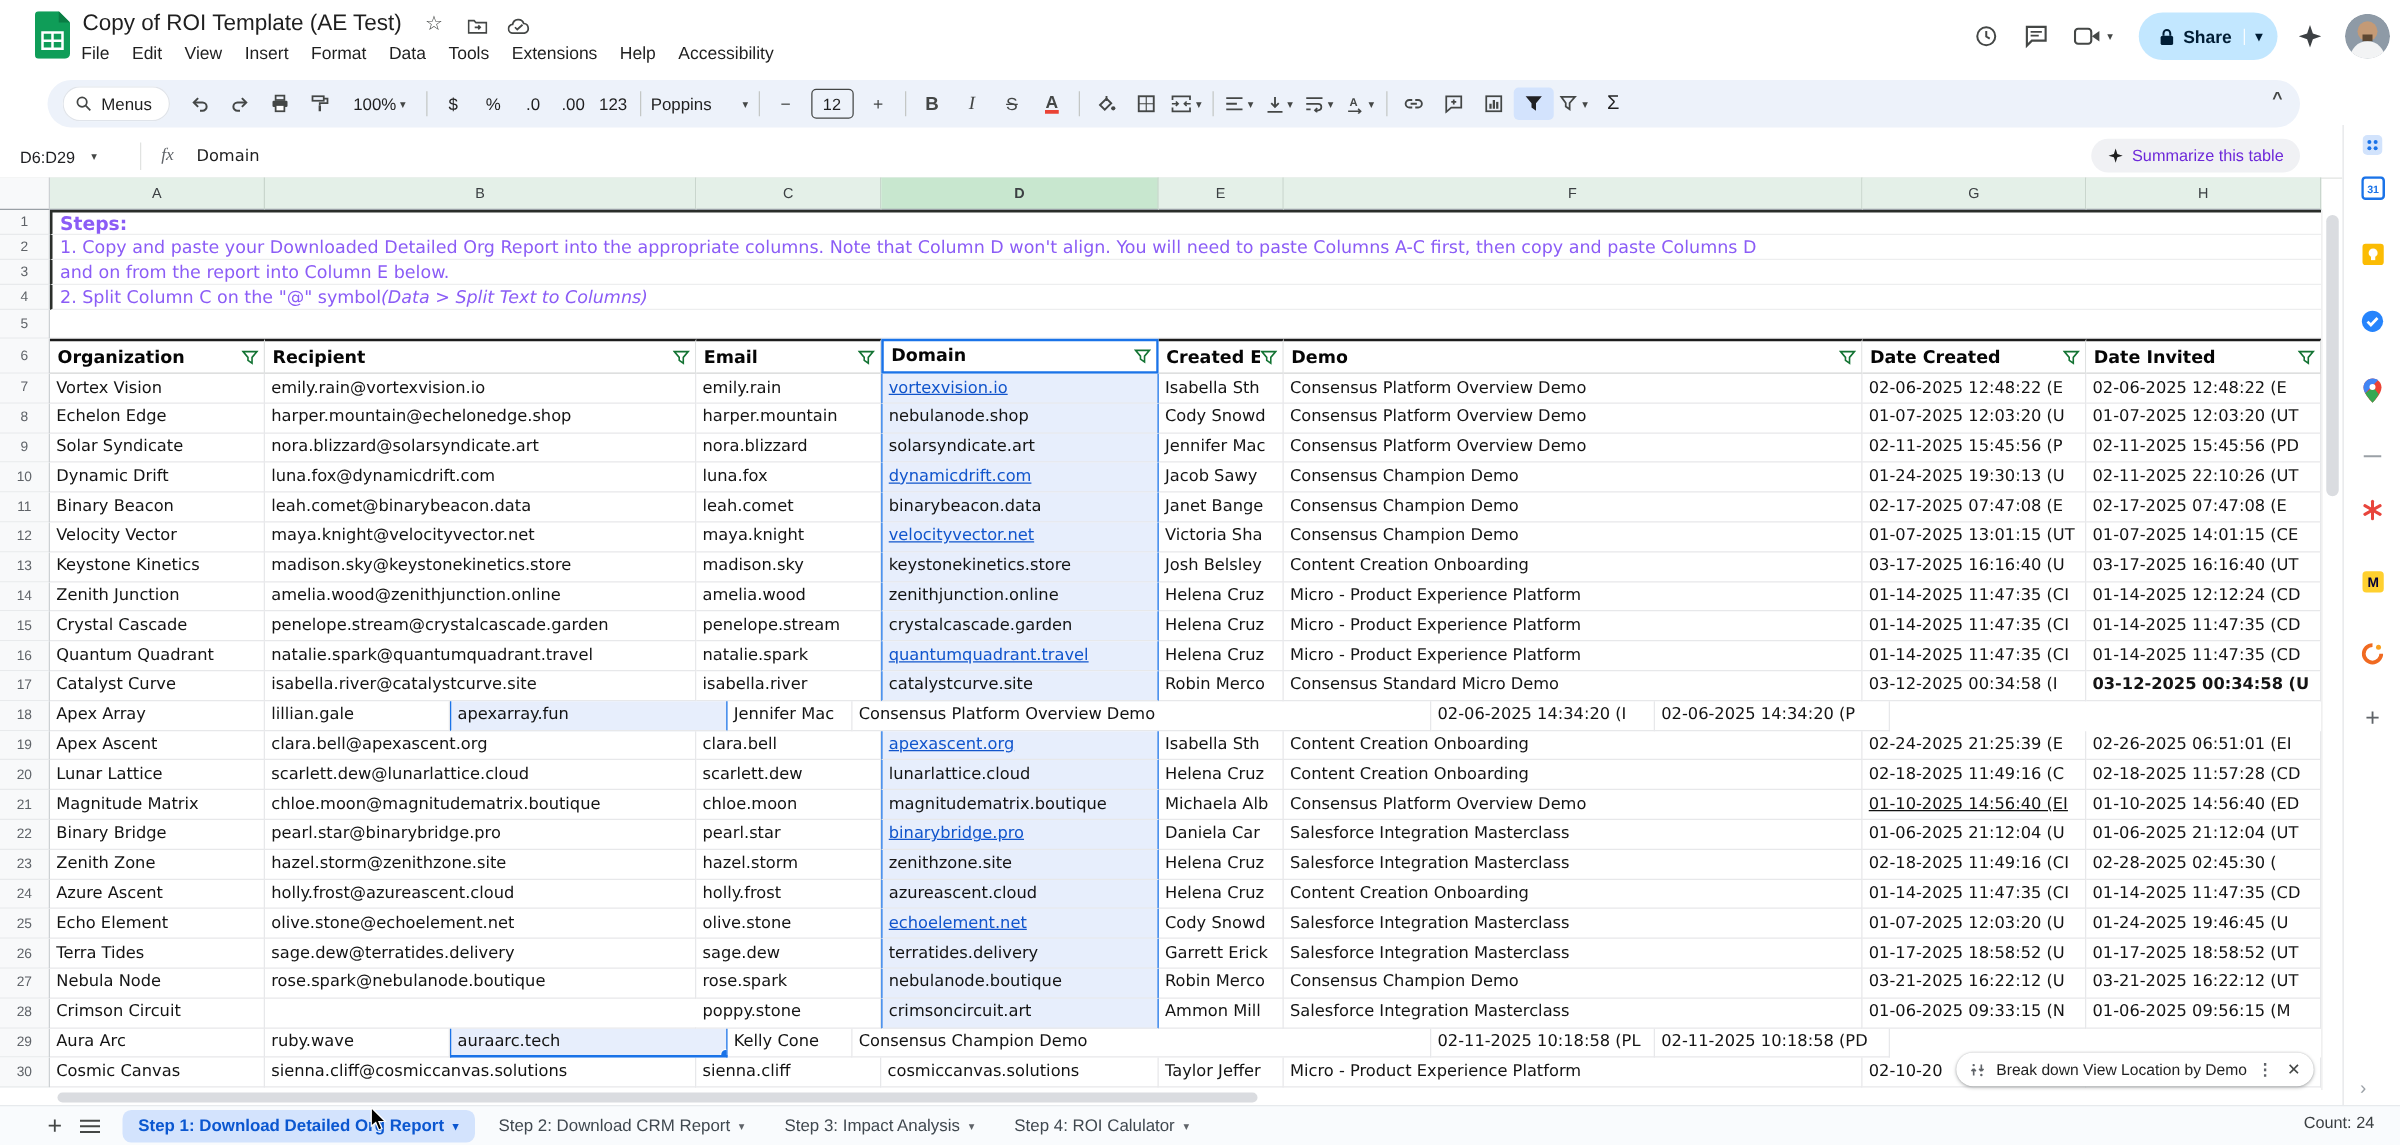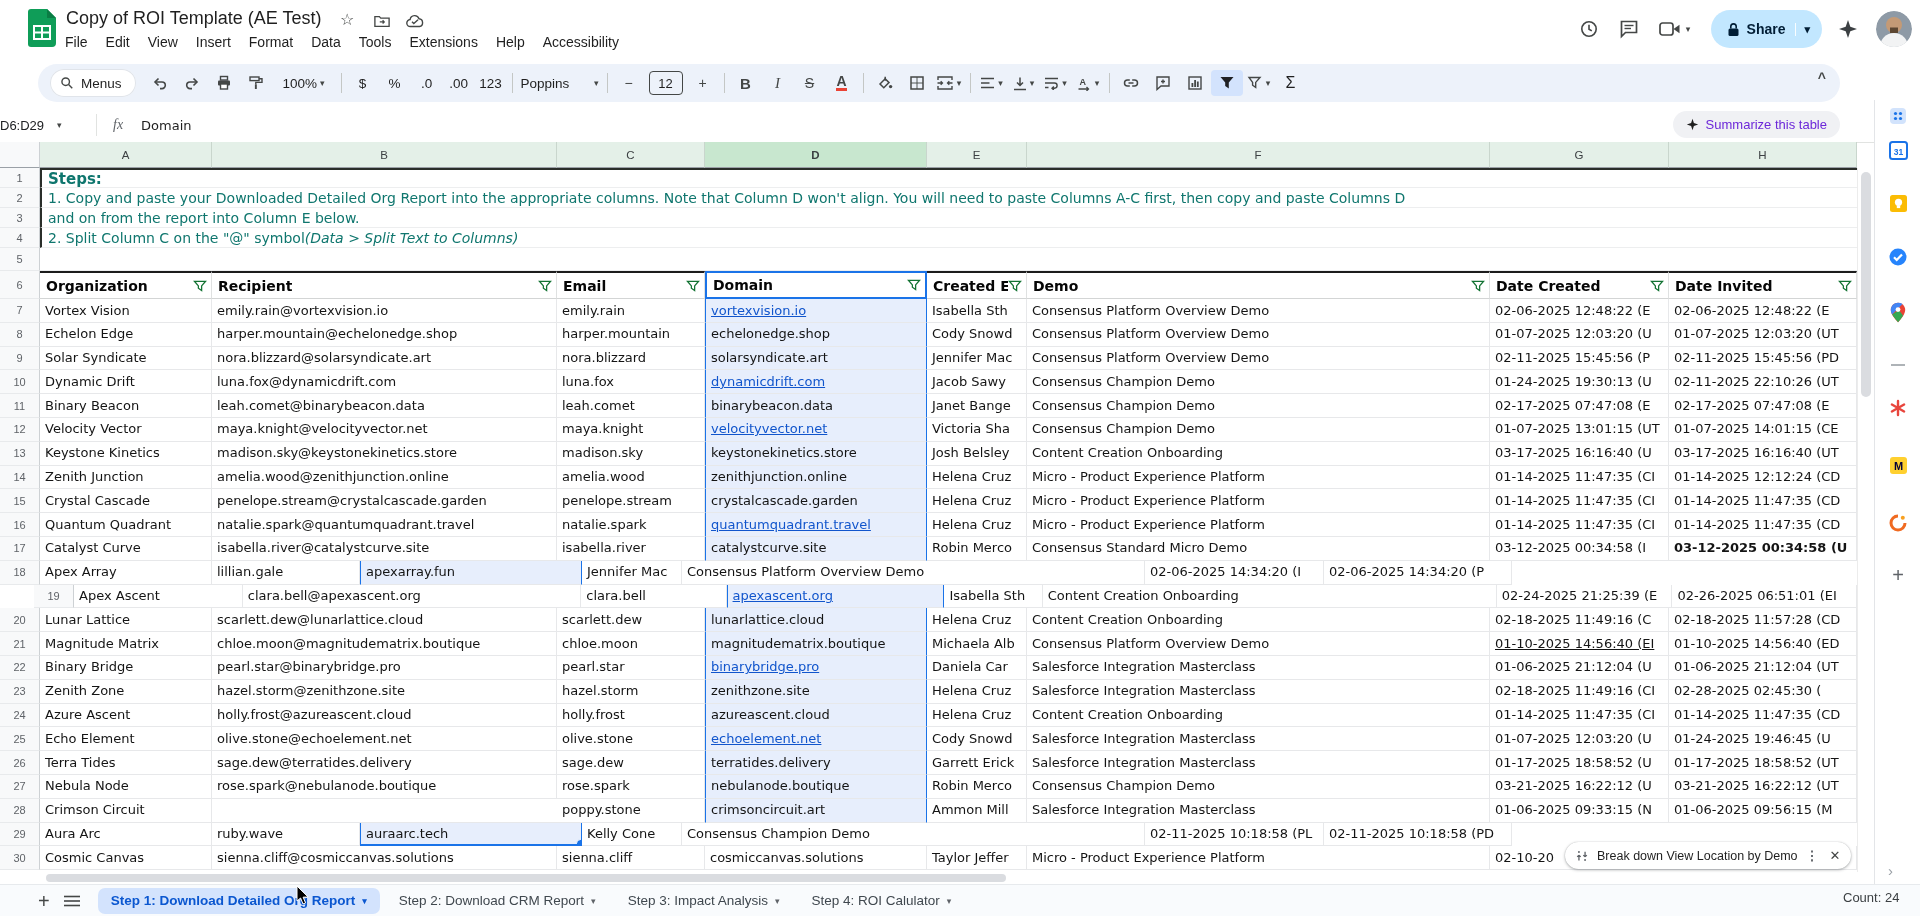--- a/index.html
+++ b/index.html
@@ -34,39 +34,39 @@
   #font-size-box{width:32px;height:22px;border:1px solid #444746;border-radius:4px;display:flex;
                  align-items:center;justify-content:center;font-size:13px;color:#1f1f1f;margin:0 4px;}
   .glyph-b{font-weight:700;font-size:15px;}
   .glyph-i{font-style:italic;font-family:"Liberation Serif",serif;font-size:15px;}
   .glyph-s{text-decoration:line-through;font-size:14px;}
   .glyph-a{font-size:14px;font-weight:700;border-bottom:3px solid #ea4335;line-height:13px;}
   #toolbar-collapse{position:absolute;right:14px;top:6px;color:#444746;font-size:14px;font-weight:700;}
   
   #formula-bar{position:absolute;left:0;top:108px;width:1874px;height:34px;border-bottom:1px solid #e1e3e1;
                display:flex;align-items:center;background:#fff;}
-  #name-box{width:96px;font-size:13px;color:#202124;display:flex;align-items:center;gap:10px;}
+  #name-box{width:96px;padding-left:16px;font-size:13px;color:#202124;display:flex;align-items:center;gap:10px;}
   #fx-label{font-style:italic;font-family:"Liberation Serif",serif;color:#5f6368;font-size:14px;margin-left:16px;}
   #formula-value{margin-left:18px;font-size:13px;font-family:"DejaVu Sans",sans-serif;color:#1f1f1f;}
   #summarize-chip{position:absolute;right:34px;top:3px;height:27px;background:#f0f1f4;border-radius:14px;
                   display:flex;align-items:center;gap:7px;padding:0 13px;font-size:13px;color:#6d28d9;}
   
   #col-letters{position:absolute;left:0;top:142px;height:26px;display:flex;}
   #corner-box{width:40px;height:26px;background:#f8f9fa;border-right:1px solid #cdd1d4;border-bottom:1px solid #9aa0a6;box-sizing:border-box;}
   .col-letter{height:26px;background:#e4f0e8;border-right:1px solid #c9d6cd;border-bottom:1px solid #9aa0a6;
               box-sizing:border-box;display:flex;align-items:center;justify-content:center;
               font-size:11.5px;color:#3c4043;}
   .col-letter.sel{background:#c8e7cf;font-weight:700;}
   
   #grid{position:absolute;left:0;top:168px;width:1857px;height:704px;overflow:hidden;background:#fff;}
   .g-row{display:flex;flex:none;}
   .row-num{width:40px;flex:none;background:#f8f9fa;border-right:1px solid #cdd1d4;border-bottom:1px solid #e8eaec;
            box-sizing:border-box;display:flex;align-items:center;justify-content:center;font-size:11px;color:#5f6368;}
   .steps-cell{flex:1;border-bottom:1px solid #edeeef;box-sizing:border-box;display:flex;align-items:center;
-              font-family:"DejaVu Sans",sans-serif;font-size:14px;font-weight:500;color:#0f766e;white-space:nowrap;overflow:hidden;padding-left:6px;}
+              font-family:"DejaVu Sans",sans-serif;font-size:14px;font-weight:500;color:#8b5cf6;white-space:nowrap;overflow:hidden;padding-left:6px;}
   .steps-left{border-left:2px solid #2a2e2a;}
   .steps-top{border-top:2px solid #2a2e2a;}
   .h-cell{box-sizing:border-box;background:#fff;border-top:2px solid #1c1c1c;border-right:1px solid #dfe1e1;
           border-bottom:1px solid #d3d5d5;display:flex;align-items:center;justify-content:space-between;
           padding:0 4px 0 6px;font-family:"DejaVu Sans",sans-serif;font-size:14px;font-weight:700;color:#060606;}
   .h-cell .h-label{white-space:nowrap;overflow:hidden;}
   .h-cell.sel{border:2px solid #1a73e8;}
   .cell{box-sizing:border-box;border-right:1px solid #e7e8ea;border-bottom:1px solid #e7e8ea;
         font-family:"DejaVu Sans",sans-serif;font-size:13px;font-weight:500;color:#141414;
         white-space:nowrap;overflow:hidden;display:flex;align-items:center;padding:0 5px;}
@@ -461,21 +461,21 @@
         <div class="cell" style="width: 100px; line-height: 23.8px;">Isabella Sth</div>
         <div class="cell" style="width: 463px; line-height: 23.8px;">Consensus Platform Overview Demo</div>
         <div class="cell" style="width: 179px; line-height: 23.8px;">02-06-2025 12:48:22 (E</div>
         <div class="cell" style="width: 188px; line-height: 23.8px;">02-06-2025 12:48:22 (E</div>
       </div>
       <div class="g-row" style="height: 23.8px;">
         <div class="row-num">8</div>
         <div class="cell" style="width: 172px; line-height: 23.8px;">Echelon Edge</div>
         <div class="cell" style="width: 345px; line-height: 23.8px;">harper.mountain@echelonedge.shop</div>
         <div class="cell" style="width: 148px; line-height: 23.8px;">harper.mountain</div>
-        <div class="cell d-sel" style="width: 222px; line-height: 23.8px;">echelonedge.shop</div>
+        <div class="cell d-sel" style="width: 222px; line-height: 23.8px;">nebulanode.shop</div>
         <div class="cell" style="width: 100px; line-height: 23.8px;">Cody Snowd</div>
         <div class="cell" style="width: 463px; line-height: 23.8px;">Consensus Platform Overview Demo</div>
         <div class="cell" style="width: 179px; line-height: 23.8px;">01-07-2025 12:03:20 (U</div>
         <div class="cell" style="width: 188px; line-height: 23.8px;">01-07-2025 12:03:20 (UT</div>
       </div>
       <div class="g-row" style="height: 23.8px;">
         <div class="row-num">9</div>
         <div class="cell" style="width: 172px; line-height: 23.8px;">Solar Syndicate</div>
         <div class="cell" style="width: 345px; line-height: 23.8px;">nora.blizzard@solarsyndicate.art</div>
         <div class="cell" style="width: 148px; line-height: 23.8px;">nora.blizzard</div>
@@ -576,21 +576,21 @@
       <div class="g-row" style="height: 23.8px;">
         <div class="row-num">18</div>
         <div class="cell" style="width: 172px; line-height: 23.8px;">Apex Array</div>
         <div class="cell" style="width: 148px; line-height: 23.8px;">lillian.gale</div>
         <div class="cell d-sel" style="width: 222px; line-height: 23.8px;">apexarray.fun</div>
         <div class="cell" style="width: 100px; line-height: 23.8px;">Jennifer Mac</div>
         <div class="cell" style="width: 463px; line-height: 23.8px;">Consensus Platform Overview Demo</div>
         <div class="cell" style="width: 179px; line-height: 23.8px;">02-06-2025 14:34:20 (I</div>
         <div class="cell" style="width: 188px; line-height: 23.8px;">02-06-2025 14:34:20 (P</div>
       </div>
-      <div class="g-row" style="height: 23.8px; padding-left: 34px;">
+      <div class="g-row" style="height: 23.8px;">
         <div class="row-num">19</div>
         <div class="cell" style="width: 172px; line-height: 23.8px;">Apex Ascent</div>
         <div class="cell" style="width: 345px; line-height: 23.8px;">clara.bell@apexascent.org</div>
         <div class="cell" style="width: 148px; line-height: 23.8px;">clara.bell</div>
         <div class="cell d-sel link" style="width: 222px; line-height: 23.8px;">apexascent.org</div>
         <div class="cell" style="width: 100px; line-height: 23.8px;">Isabella Sth</div>
         <div class="cell" style="width: 463px; line-height: 23.8px;">Content Creation Onboarding</div>
         <div class="cell" style="width: 179px; line-height: 23.8px;">02-24-2025 21:25:39 (E</div>
         <div class="cell" style="width: 188px; line-height: 23.8px;">02-26-2025 06:51:01 (EI</div>
       </div>

